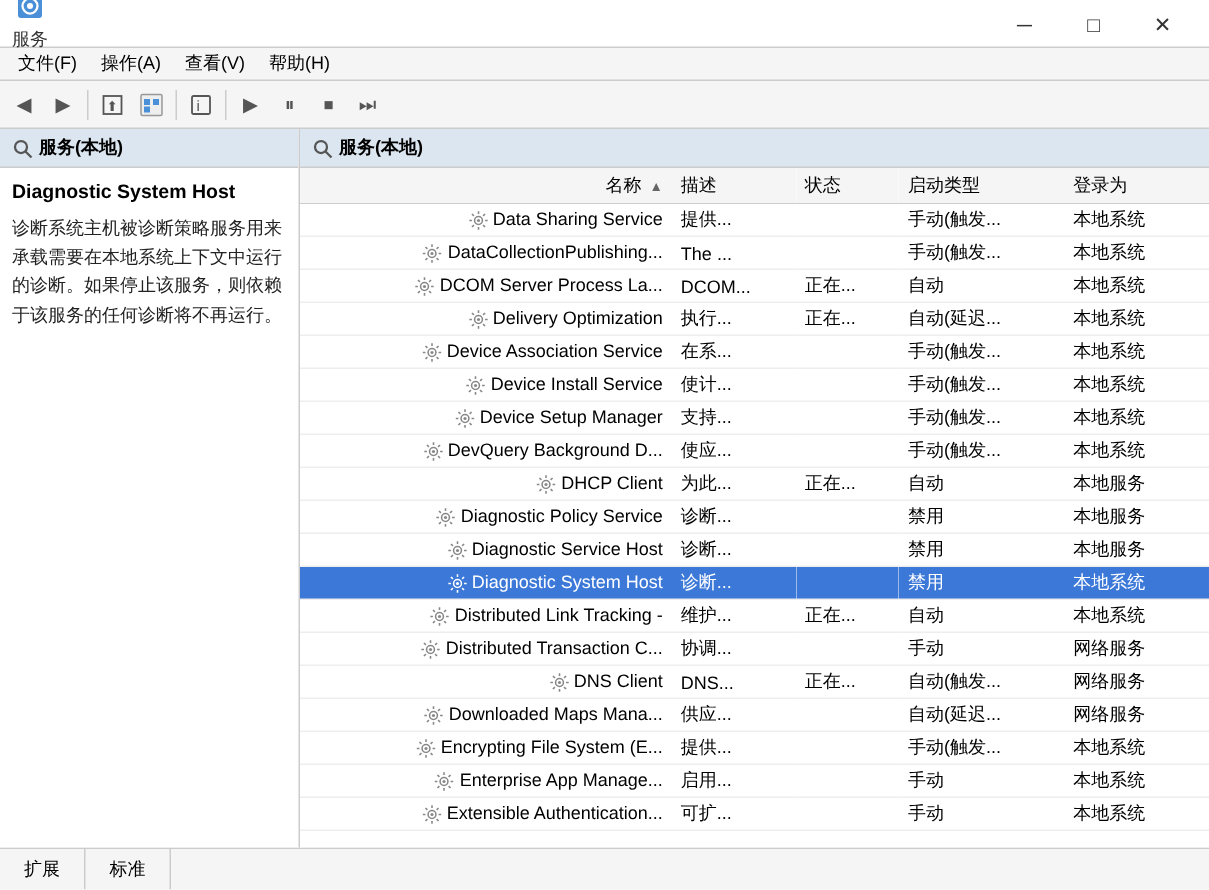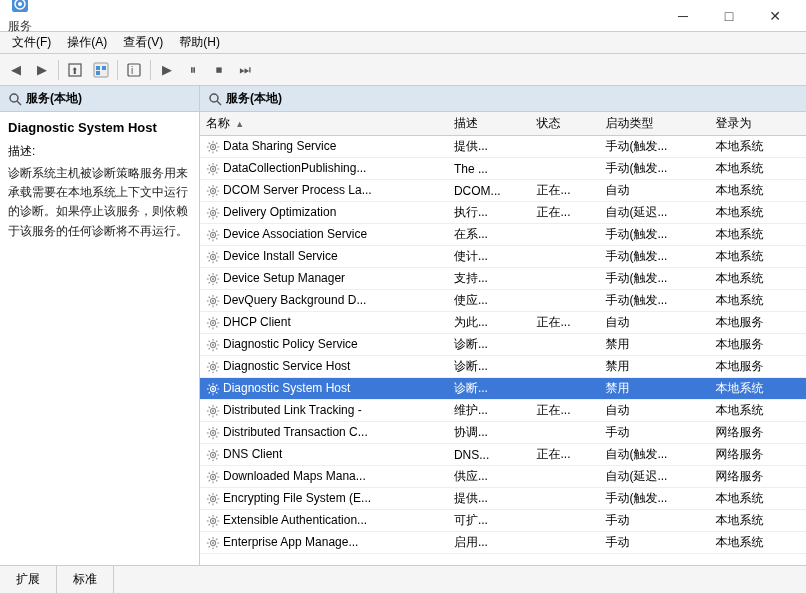--- a/index.html
+++ b/index.html
@@ -78,21 +78,21 @@
     
     .status-bar {
       height: 28px; background: #f5f5f5; border-top: 1px solid #ccc;
       display: flex; align-items: stretch;
     }
     .status-tab {
       padding: 0 16px; display: flex; align-items: center; cursor: pointer;
       border-right: 1px solid #ccc; font-size: 12px;
     }
 
-    .col-name { width: 180px; min-width: 120px; }
+    .col-name { width: 180px; min-width: 120px; text-align: right; }
     .col-desc { width: 60px; }
     .col-status { width: 50px; }
     .col-startup { width: 80px; }
     .col-logon { width: 70px; }
   </style>
 </head>
 <body>
 
 <div class="title-bar">
   <div class="title-bar-left">
@@ -155,21 +155,20 @@
   <div class="left-panel">
     <div class="left-header">
       <svg width="14" height="14" viewBox="0 0 14 14">
         <circle cx="6" cy="6" r="4" fill="none" stroke="#555" stroke-width="1.5"></circle>
         <line x1="9" y1="9" x2="13" y2="13" stroke="#555" stroke-width="1.5"></line>
       </svg>
       <span>服务(本地)</span>
     </div>
     <div class="left-body">
       <div class="service-name-title">Diagnostic System Host</div>
-      <div class="desc-label">描述:</div>
       <div class="desc-text">诊断系统主机被诊断策略服务用来承载需要在本地系统上下文中运行的诊断。如果停止该服务，则依赖于该服务的任何诊断将不再运行。</div>
     </div>
   </div>
 
   <div class="right-panel">
     <div class="right-header">
       <svg width="14" height="14" viewBox="0 0 14 14">
         <circle cx="6" cy="6" r="4" fill="none" stroke="#555" stroke-width="1.5"></circle>
         <line x1="9" y1="9" x2="13" y2="13" stroke="#555" stroke-width="1.5"></line>
       </svg>
@@ -537,42 +536,42 @@
       <g stroke="#888" stroke-width="1.2">
         <line x1="8" y1="1" x2="8" y2="3"></line>
         <line x1="8" y1="13" x2="8" y2="15"></line>
         <line x1="1" y1="8" x2="3" y2="8"></line>
         <line x1="13" y1="8" x2="15" y2="8"></line>
         <line x1="3" y1="3" x2="4.5" y2="4.5"></line>
         <line x1="11.5" y1="11.5" x2="13" y2="13"></line>
         <line x1="13" y1="3" x2="11.5" y2="4.5"></line>
         <line x1="4.5" y1="11.5" x2="3" y2="13"></line>
       </g>
+    </svg>Enterprise App Manage...</td>
+              <td>启用...</td>
+              <td></td>
+              <td>手动</td>
+              <td>本地系统</td>
+            </tr>
+            <tr>
+              <td class="col-name"><svg class="service-icon" viewBox="0 0 16 16">
+      <circle cx="8" cy="8" r="3" fill="none" stroke="#888" stroke-width="1.2"></circle>
+      <circle cx="8" cy="8" r="1.2" fill="#888"></circle>
+      <g stroke="#888" stroke-width="1.2">
+        <line x1="8" y1="1" x2="8" y2="3"></line>
+        <line x1="8" y1="13" x2="8" y2="15"></line>
+        <line x1="1" y1="8" x2="3" y2="8"></line>
+        <line x1="13" y1="8" x2="15" y2="8"></line>
+        <line x1="3" y1="3" x2="4.5" y2="4.5"></line>
+        <line x1="11.5" y1="11.5" x2="13" y2="13"></line>
+        <line x1="13" y1="3" x2="11.5" y2="4.5"></line>
+        <line x1="4.5" y1="11.5" x2="3" y2="13"></line>
+      </g>
     </svg>Extensible Authentication...</td>
               <td>可扩...</td>
-              <td></td>
-              <td>手动</td>
-              <td>本地系统</td>
-            </tr>
-            <tr>
-              <td class="col-name"><svg class="service-icon" viewBox="0 0 16 16">
-      <circle cx="8" cy="8" r="3" fill="none" stroke="#888" stroke-width="1.2"></circle>
-      <circle cx="8" cy="8" r="1.2" fill="#888"></circle>
-      <g stroke="#888" stroke-width="1.2">
-        <line x1="8" y1="1" x2="8" y2="3"></line>
-        <line x1="8" y1="13" x2="8" y2="15"></line>
-        <line x1="1" y1="8" x2="3" y2="8"></line>
-        <line x1="13" y1="8" x2="15" y2="8"></line>
-        <line x1="3" y1="3" x2="4.5" y2="4.5"></line>
-        <line x1="11.5" y1="11.5" x2="13" y2="13"></line>
-        <line x1="13" y1="3" x2="11.5" y2="4.5"></line>
-        <line x1="4.5" y1="11.5" x2="3" y2="13"></line>
-      </g>
-    </svg>Enterprise App Manage...</td>
-              <td>启用...</td>
               <td></td>
               <td>手动</td>
               <td>本地系统</td>
             </tr>
           </tbody>
       </table>
     </div>
   </div>
 </div>
 

